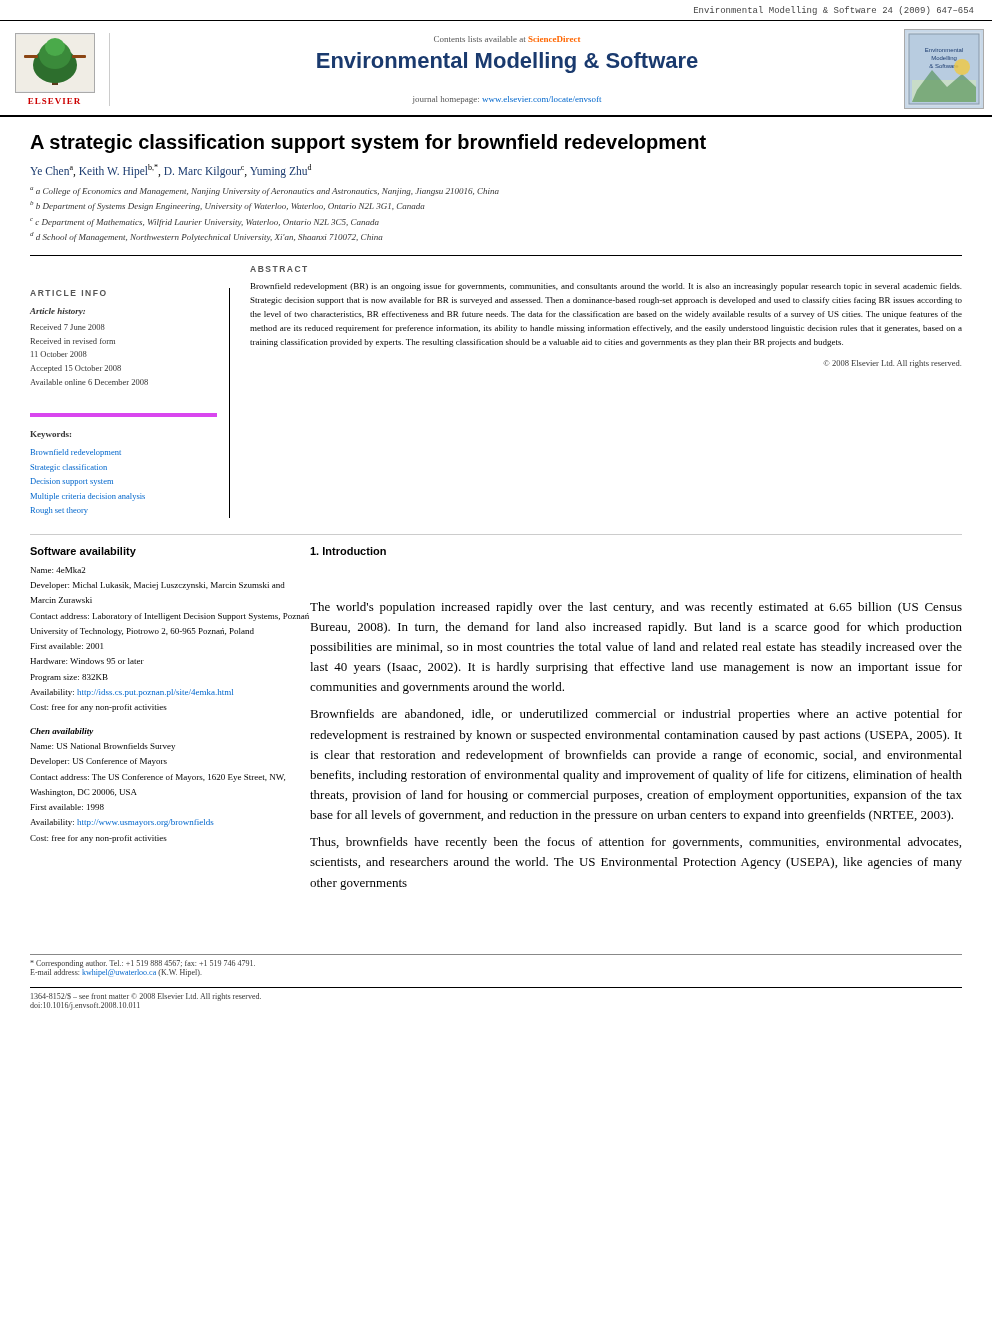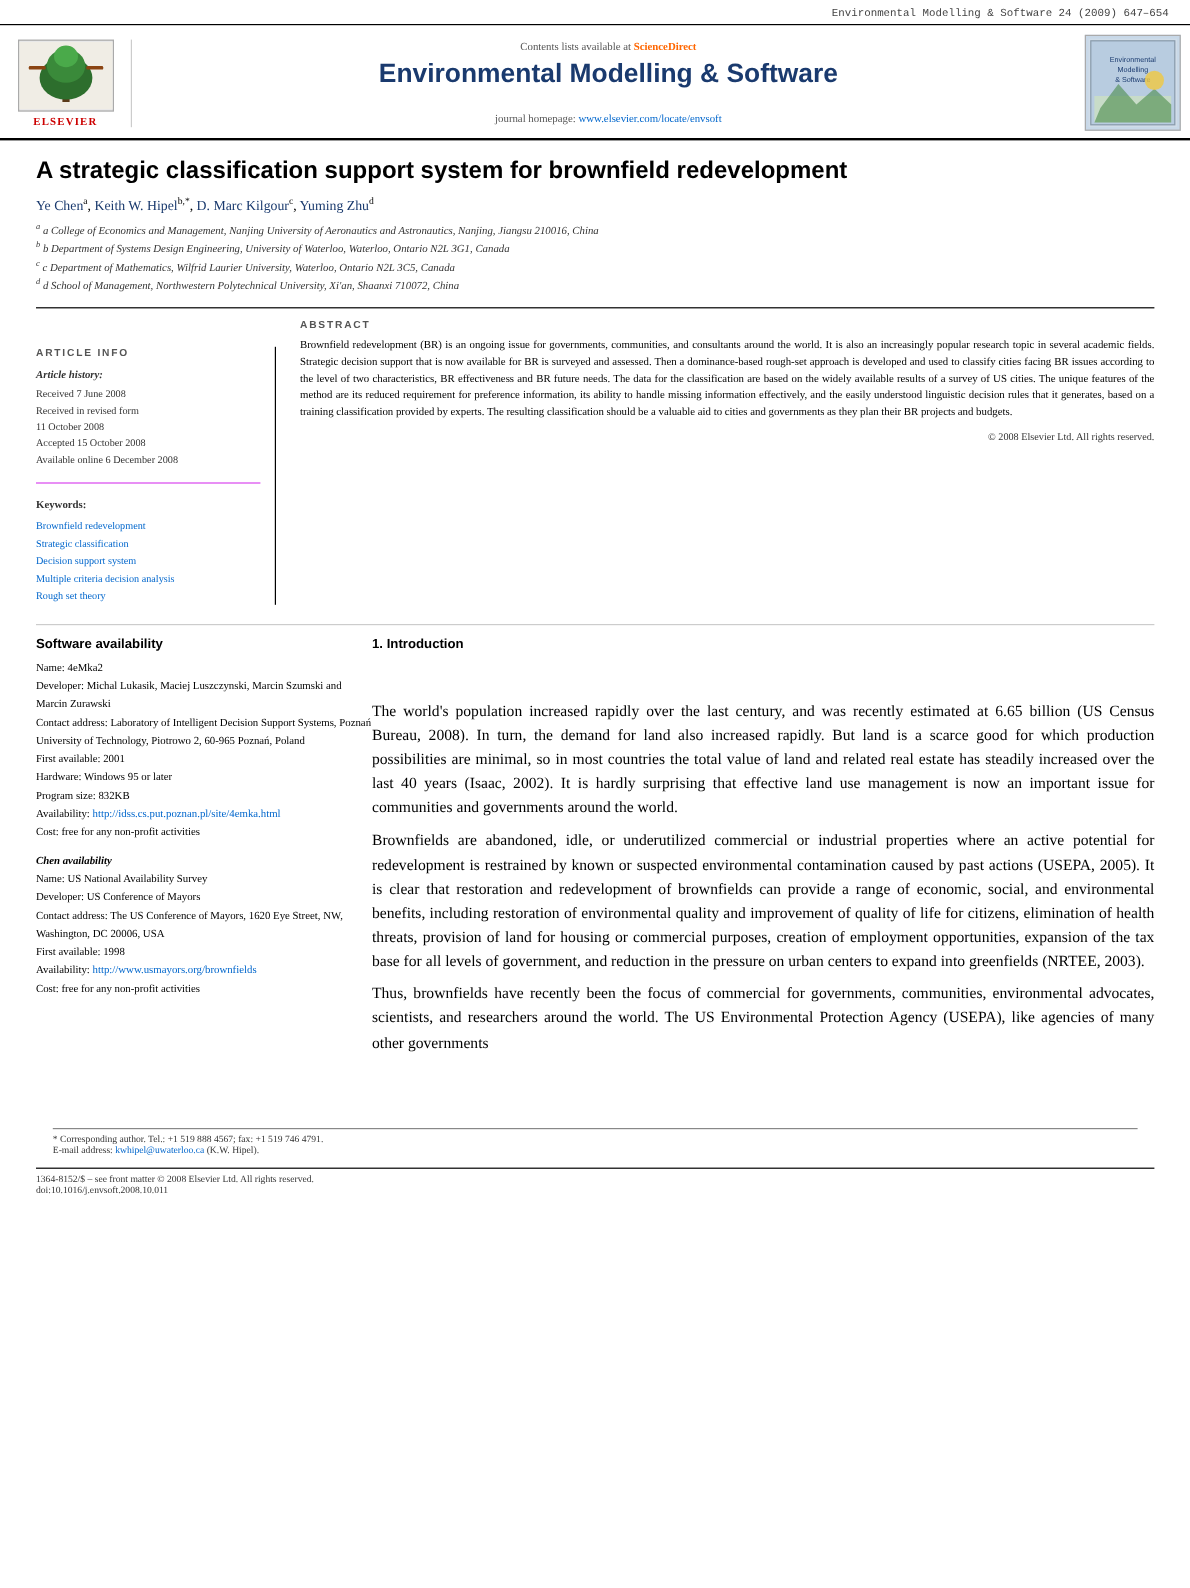--- a/index.html
+++ b/index.html
@@ -185,22 +185,22 @@
       margin-bottom: 6px;
       font-family: Arial, sans-serif;
     }
 
     
     .article-history {
       font-size: 8.5px;
       color: #333;
       line-height: 1.6;
       margin-bottom: 10px;
-      border-bottom: 1px solid #d946ef;
-      padding-bottom: 12px;
+      border-bottom: 4px solid #d946ef;
+      padding-bottom: 24px;
     }
 
     .article-history .history-label {
       font-style: italic;
       font-weight: bold;
       font-size: 9px;
       margin-bottom: 3px;
     }
 
     
@@ -419,43 +419,43 @@
         <div>Name: 4eMka2</div>
         <div>Developer: Michal Lukasik, Maciej Luszczynski, Marcin Szumski and Marcin Zurawski</div>
         <div>Contact address: Laboratory of Intelligent Decision Support Systems, Poznań University of Technology, Piotrowo 2, 60-965 Poznań, Poland</div>
         <div>First available: 2001</div>
         <div>Hardware: Windows 95 or later</div>
         <div>Program size: 832KB</div>
         <div>Availability: <span class="sw-link">http://idss.cs.put.poznan.pl/site/4emka.html</span></div>
         <div>Cost: free for any non-profit activities</div>
 
         <span class="italic-heading">Chen availability</span>
-        <div>Name: US National Availability Survey</div>
+        <div>Name: US National Brownfields Survey</div>
         <div>Developer: US Conference of Mayors</div>
         <div>Contact address: The US Conference of Mayors, 1620 Eye Street, NW, Washington, DC 20006, USA</div>
         <div>First available: 1998</div>
         <div>Availability: <span class="sw-link">http://www.usmayors.org/brownfields</span></div>
         <div>Cost: free for any non-profit activities</div>
       </div>
     </div>
 
     <div class="body-right">
       <div class="section-heading">1. Introduction</div>
       <div class="body-text">
         <p>The world's population increased rapidly over the last century, and was recently estimated at 6.65 billion (US Census Bureau, 2008). In turn, the demand for land also increased rapidly. But land is a scarce good for which production possibilities are minimal, so in most countries the total value of land and related real estate has steadily increased over the last 40 years (Isaac, 2002). It is hardly surprising that effective land use management is now an important issue for communities and governments around the world.</p>
         <p>Brownfields are abandoned, idle, or underutilized commercial or industrial properties where an active potential for redevelopment is restrained by known or suspected environmental contamination caused by past actions (USEPA, 2005). It is clear that restoration and redevelopment of brownfields can provide a range of economic, social, and environmental benefits, including restoration of environmental quality and improvement of quality of life for citizens, elimination of health threats, provision of land for housing or commercial purposes, creation of employment opportunities, expansion of the tax base for all levels of government, and reduction in the pressure on urban centers to expand into greenfields (NRTEE, 2003).</p>
-        <p>Thus, brownfields have recently been the focus of commercial for governments, communities, environmental advocates, scientists, and researchers around the world. The US Environmental Protection Agency (USEPA), like agencies of many other governments</p>
+        <p>Thus, brownfields have recently been the focus of attention for governments, communities, environmental advocates, scientists, and researchers around the world. The US Environmental Protection Agency (USEPA), like agencies of many other governments</p>
       </div>
     </div>
 
   </div>
 
 </div>
 
-<div style="padding: 0 44px; margin-top: 44px;">
+<div style="padding: 0 30px; margin-top: 44px;">
   <div style="border-top:1px solid #888; margin-top:8px; padding-top:4px; font-size:8px; color:#333;">
     <div>* Corresponding author. Tel.: +1 519 888 4567; fax: +1 519 746 4791.</div>
     <div>
       E-mail address: <span class="ref-link">kwhipel@uwaterloo.ca</span>
       <span> (K.W. Hipel).</span>
     </div>
   </div>
 </div>
 
 <div class="page-footer">

